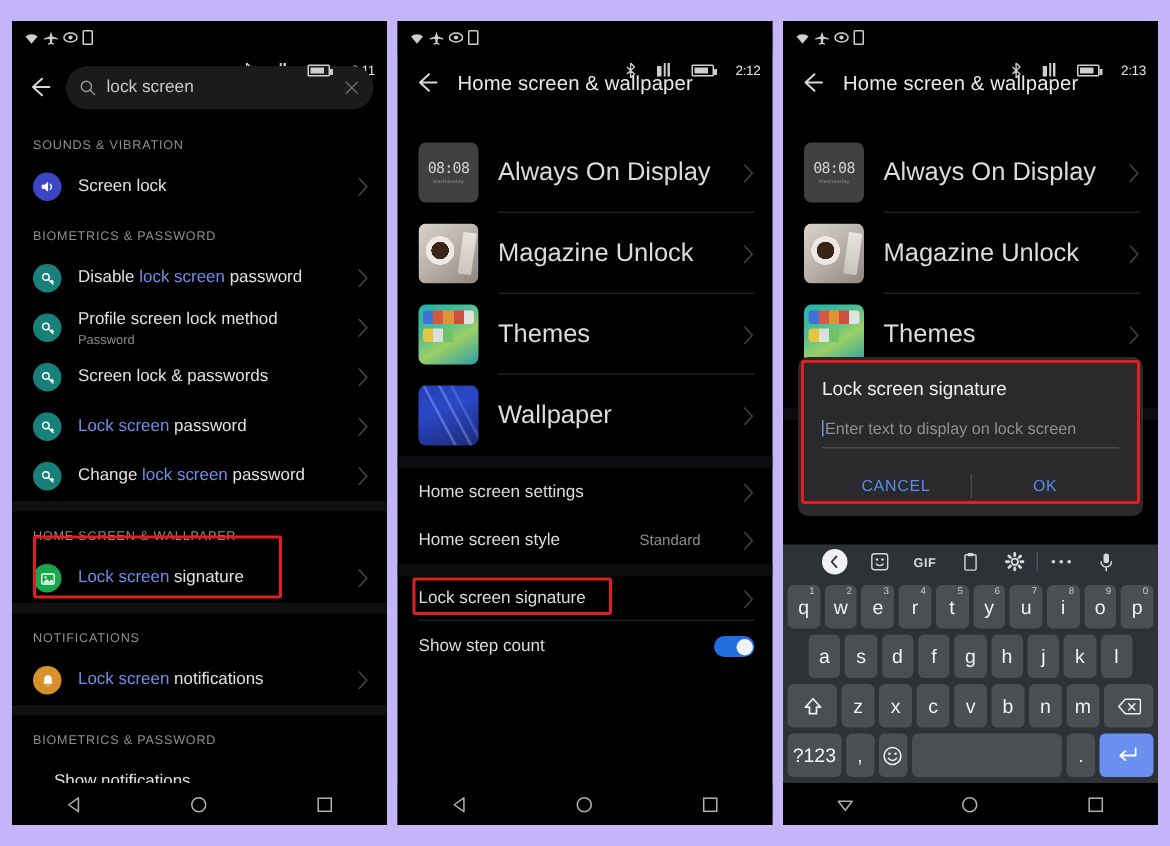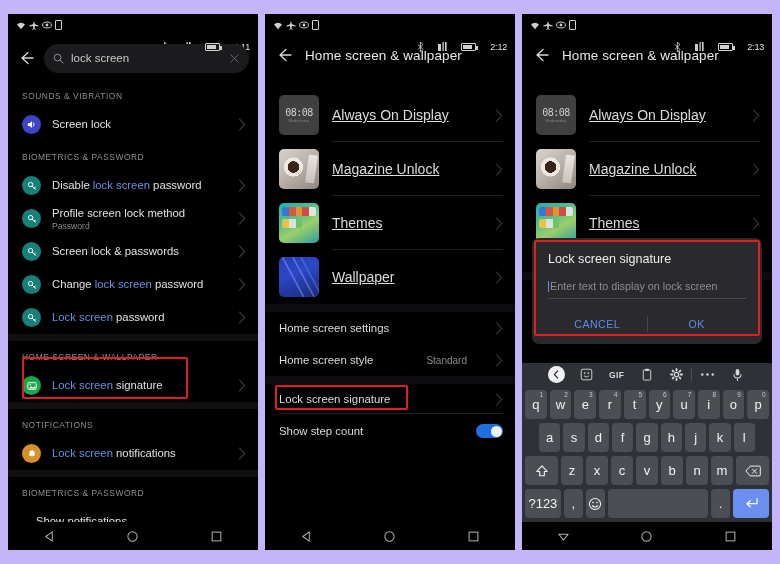--- a/index.html
+++ b/index.html
@@ -181,21 +181,21 @@
   .thumb.wall{
     background:linear-gradient(160deg,#2640b5 0%, #2a47c6 40%, #1b2a78 100%);
   }
   .thumb.wall:before{
     content:"";position:absolute;inset:0;
     background:
       linear-gradient(62deg, transparent 38%, rgba(150,175,255,.55) 40%, transparent 43%),
       linear-gradient(62deg, transparent 55%, rgba(190,205,255,.40) 57%, transparent 60%),
       linear-gradient(62deg, transparent 68%, rgba(120,150,240,.45) 70%, transparent 73%);
   }
-  .trow-label { flex:1; font-size:14px; color:#dcdcdf;text-decoration:underline; }
+  .trow-label { flex:1; font-size:17px; color:#dcdcdf; }
   .trow-val { font-size:10px; color:#8c8c91; margin-right:18px; }
   .trow-sep {
     position:absolute; left:67px; right:12px; bottom:0; height:1px;
     background:#202023;
   }
   .srow {
     display:flex; align-items:center;
     padding: 0 12px 0 14px;
     height: 32px; gap: 10px; position:relative;
   }
@@ -421,36 +421,36 @@
     </div>
 
     <div class="row">
       <span class="row-ico" style="background:#17807a">
         <svg width="10" height="10" viewBox="0 0 12 12">
             <circle cx="4.3" cy="4.3" r="2.6" fill="none" stroke="#fff" stroke-width="1.2"></circle>
             <path d="M6.2 6.2 10 10M8.3 8.3l1-1M9.2 9.2l1-1" stroke="#fff" stroke-width="1.2" stroke-linecap="round"></path>
           </svg>
       </span>
       <div class="row-body">
-        <div class="row-title"><span>Change </span><span class="hl">lock screen</span><span> password</span></div>
+        <div class="row-title"><span class="hl">Lock screen</span><span> password</span></div>
       </div>
       <svg class="chev" viewBox="0 0 8 13">
           <path d="M1.5 1 6.5 6.5 1.5 12" fill="none" stroke="#9a9a9f" stroke-width="1.1" stroke-linecap="round"></path>
         </svg>
     </div>
 
     <div class="row">
       <span class="row-ico" style="background:#17807a">
         <svg width="10" height="10" viewBox="0 0 12 12">
             <circle cx="4.3" cy="4.3" r="2.6" fill="none" stroke="#fff" stroke-width="1.2"></circle>
             <path d="M6.2 6.2 10 10M8.3 8.3l1-1M9.2 9.2l1-1" stroke="#fff" stroke-width="1.2" stroke-linecap="round"></path>
           </svg>
       </span>
       <div class="row-body">
-        <div class="row-title"><span class="hl">Lock screen</span><span> password</span></div>
+        <div class="row-title"><span>Change </span><span class="hl">lock screen</span><span> password</span></div>
       </div>
       <svg class="chev" viewBox="0 0 8 13">
           <path d="M1.5 1 6.5 6.5 1.5 12" fill="none" stroke="#9a9a9f" stroke-width="1.1" stroke-linecap="round"></path>
         </svg>
     </div>
 
     <div class="divider-gap"></div>
 
     <div class="section-head">HOME SCREEN &amp; WALLPAPER</div>
     <div class="row">

